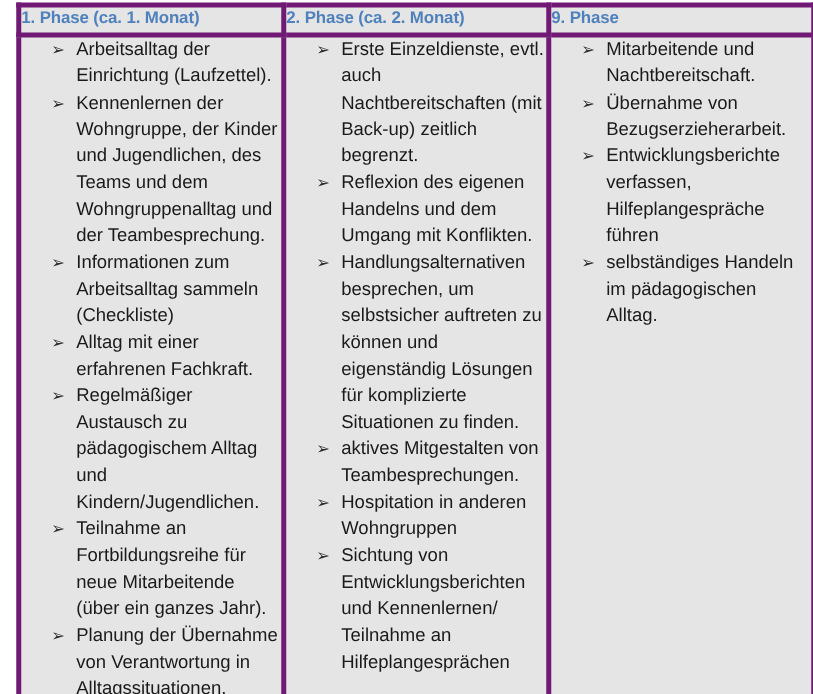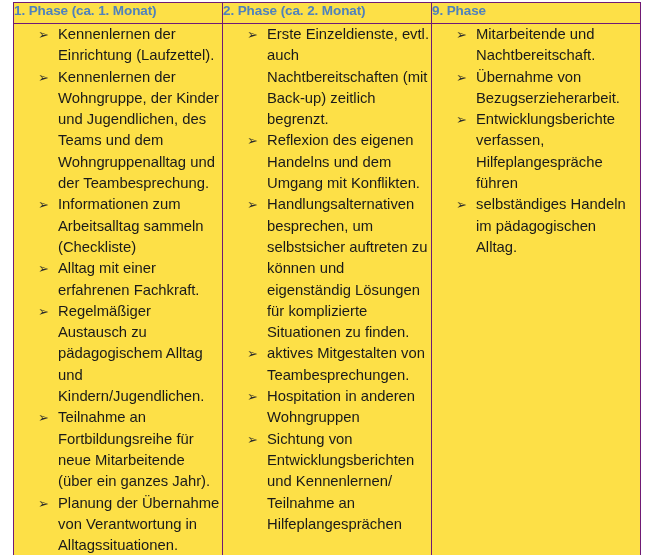--- a/index.html
+++ b/index.html
@@ -19,24 +19,24 @@
     position: absolute;
     left: 13px;
     top: 2px;
     width: 624px;
     border-collapse: collapse;
     table-layout: fixed;
   }
 
   #phase-table td,
   #phase-table th {
-    border: 1px solid #701a75;
+    border: 4px solid #701a75;
     padding: 0;
     vertical-align: top;
-    background: #fde047;
+    background: #e5e5e5;
   }
 
   .col-1 { width: 208px; }
   .col-2 { width: 208px; }
   .col-3 { width: 208px; }
 
   .header-cell {
     height: 20px;
     padding: 2px 0 2px 7px;
     text-align: left;
@@ -104,21 +104,21 @@
       </th>
       <th class="header-cell col-3">
         <span class="header-label">9. Phase</span>
       </th>
     </tr>
   </thead>
   <tbody>
     <tr>
       <td class="body-cell col-1">
         <ul class="phase-list">
-            <li><span class="bullet-arrow-icon">➢</span><span class="item-text">Kennenlernen der Einrichtung (Laufzettel).</span></li>
+            <li><span class="bullet-arrow-icon">➢</span><span class="item-text">Arbeitsalltag der Einrichtung (Laufzettel).</span></li>
             <li><span class="bullet-arrow-icon">➢</span><span class="item-text">Kennenlernen der Wohngruppe, der Kinder und Jugendlichen, des Teams und dem Wohngruppenalltag und der Teambesprechung.</span></li>
             <li><span class="bullet-arrow-icon">➢</span><span class="item-text">Informationen zum Arbeitsalltag sammeln (Checkliste)</span></li>
             <li><span class="bullet-arrow-icon">➢</span><span class="item-text">Alltag mit einer erfahrenen Fachkraft.</span></li>
             <li><span class="bullet-arrow-icon">➢</span><span class="item-text">Regelmäßiger Austausch zu pädagogischem Alltag und Kindern/Jugendlichen.</span></li>
             <li><span class="bullet-arrow-icon">➢</span><span class="item-text">Teilnahme an Fortbildungsreihe für neue Mitarbeitende (über ein ganzes Jahr).</span></li>
             <li><span class="bullet-arrow-icon">➢</span><span class="item-text">Planung der Übernahme von Verantwortung in Alltagssituationen.</span></li>
           </ul>
       </td>
       <td class="body-cell col-2">
         <ul class="phase-list">

